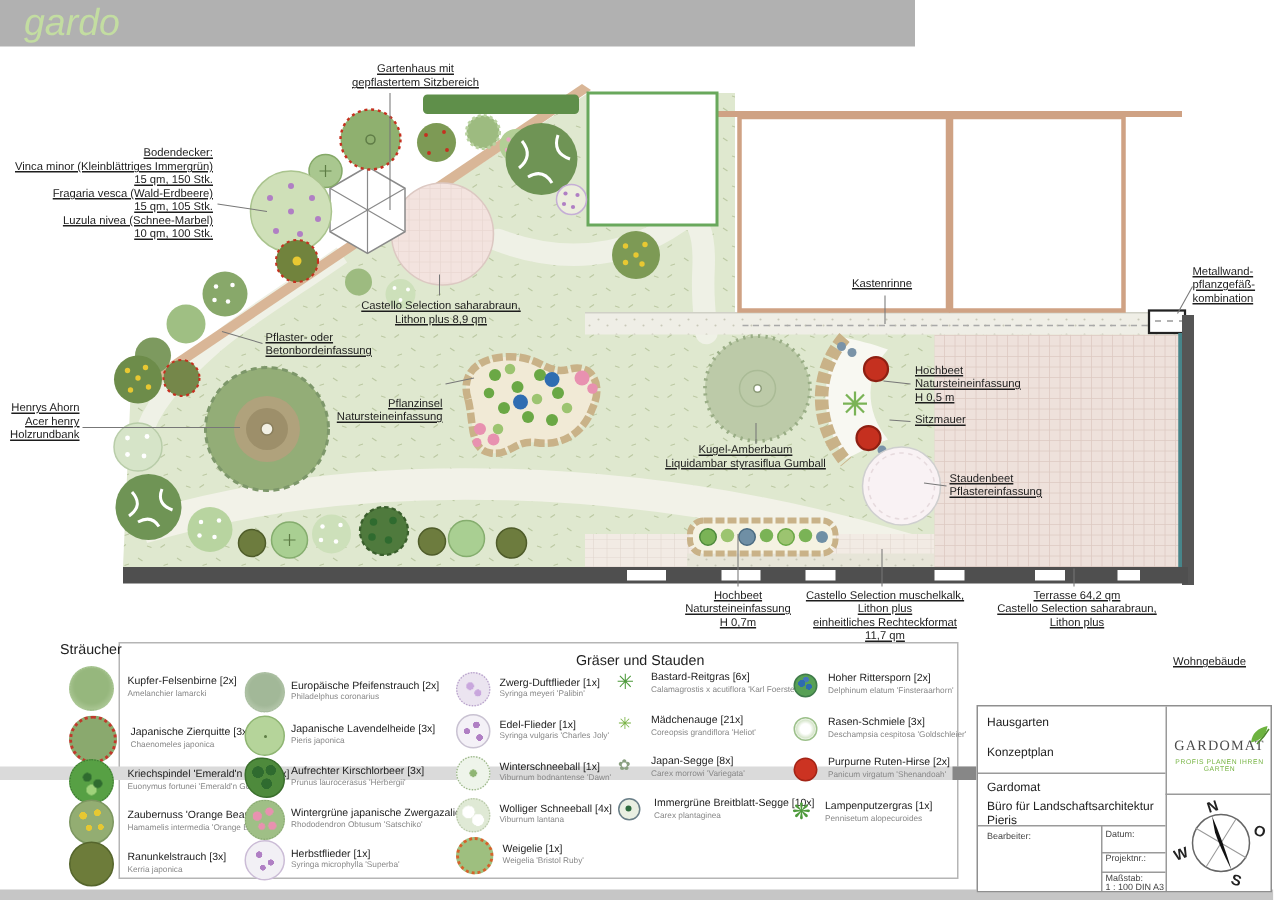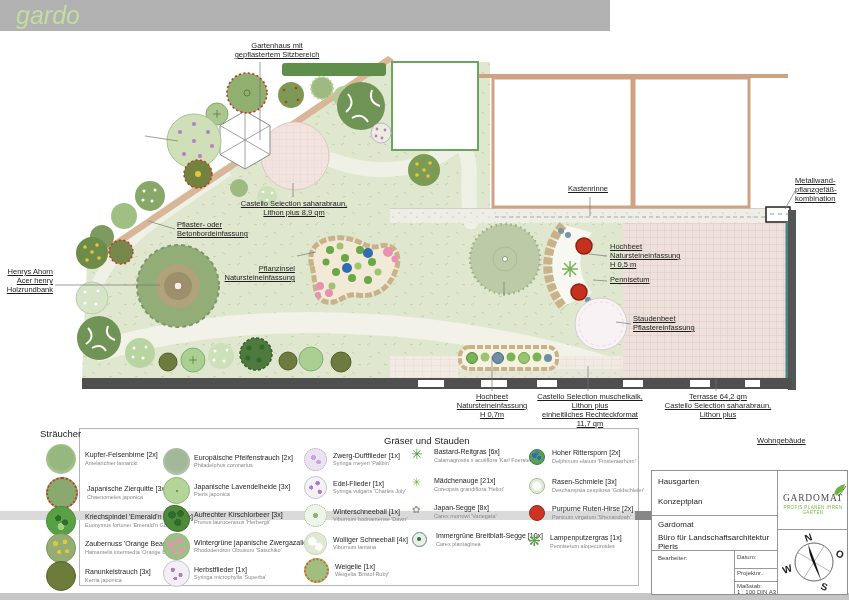--- a/index.html
+++ b/index.html
@@ -365,50 +365,59 @@
       <path d="M504,296 V282"></path>
       <path d="M631,324 L616,322"></path>
       <path d="M492,356 V391"></path>
       <path d="M588,366 V391"></path>
       <path d="M716,379 V391"></path>
     </g>
   </svg>
 
   <div class="lbl ctr" style="left:222px;top:41px;width:110px">Gartenhaus mit
 gepflastertem Sitzbereich</div>
+  <div class="lbl rgt" style="left:0;top:97px;width:142px">Bodendecker:
+Vinca minor (Kleinblättriges Immergrün)
+15 qm, 150 Stk.
+Fragaria vesca (Wald-Erdbeere)
+15 qm, 105 Stk.
+Luzula nivea (Schnee-Marbel)
+10 qm, 100 Stk.</div>
   <div class="lbl" style="left:177px;top:220px">Pflaster- oder
 Betonbordeinfassung</div>
   <div class="lbl rgt" style="left:0;top:267px;width:53px">Henrys Ahorn
 Acer henry
 Holzrundbank</div>
   <div class="lbl ctr" style="left:219px;top:199px;width:150px">Castello Selection saharabraun,
 Lithon plus 8,9 qm</div>
   <div class="lbl rgt" style="left:195px;top:264px;width:100px">Pflanzinsel
 Natursteineinfassung</div>
   <div class="lbl" style="left:568px;top:184px">Kastenrinne</div>
   <div class="lbl" style="left:795px;top:176px;width:54px">Metallwand-
 pflanzgefäß-
 kombination</div>
   <div class="lbl" style="left:610px;top:242px">Hochbeet
 Natursteineinfassung
 H 0,5 m</div>
-  <div class="lbl" style="left:610px;top:275px">Pennisetum</div>
+  <div class="lbl" style="left:610px;top:275px">Sitzmauer</div>
+  <div class="lbl ctr" style="left:417px;top:295px;width:160px">Kugel-Amberbaum
+Liquidambar styrasiflua Gumball</div>
   <div class="lbl" style="left:633px;top:314px">Staudenbeet
 Pflastereinfassung</div>
   <div class="lbl ctr" style="left:432px;top:392px;width:120px">Hochbeet
 Natursteineinfassung
 H 0,7m</div>
   <div class="lbl ctr" style="left:520px;top:392px;width:140px">Castello Selection muschelkalk,
 Lithon plus
 einheitliches Rechteckformat
 11,7 qm</div>
   <div class="lbl ctr" style="left:648px;top:392px;width:140px">Terrasse 64,2 qm
 Castello Selection saharabraun,
 Lithon plus</div>
-  <div class="lbl" style="left:757px;top:436px">Wohngebäude</div>
+  <div class="lbl" style="left:782px;top:436px">Wohngebäude</div>
 
   <div id="hstripe"></div>
   <div id="hthumb"></div>
 
   <div id="lgbox"></div>
   <div class="lg-title" style="left:40px;top:428px">Sträucher</div>
   <div class="lg-title" style="left:384px;top:435px">Gräser und Stauden</div>
 
   <div class="li c1" style="left:46px;top:444px">
       <span class="ic" data-icon="shrub-soft-green"></span>

